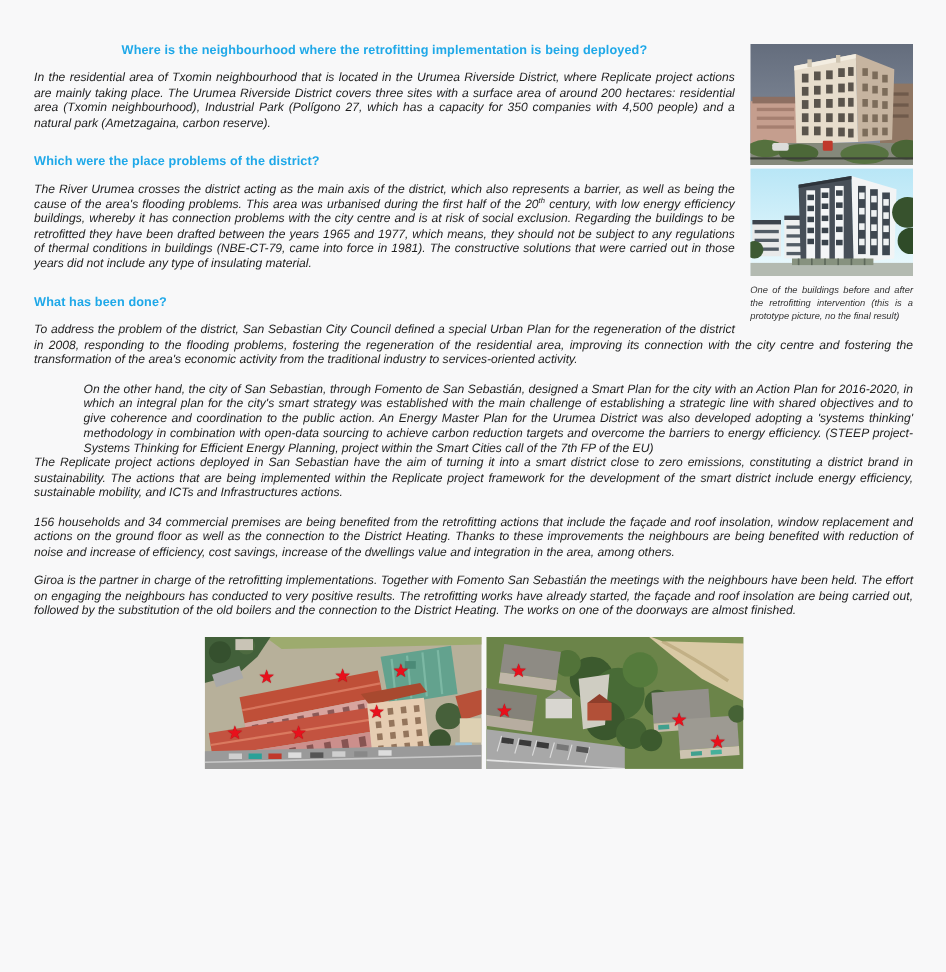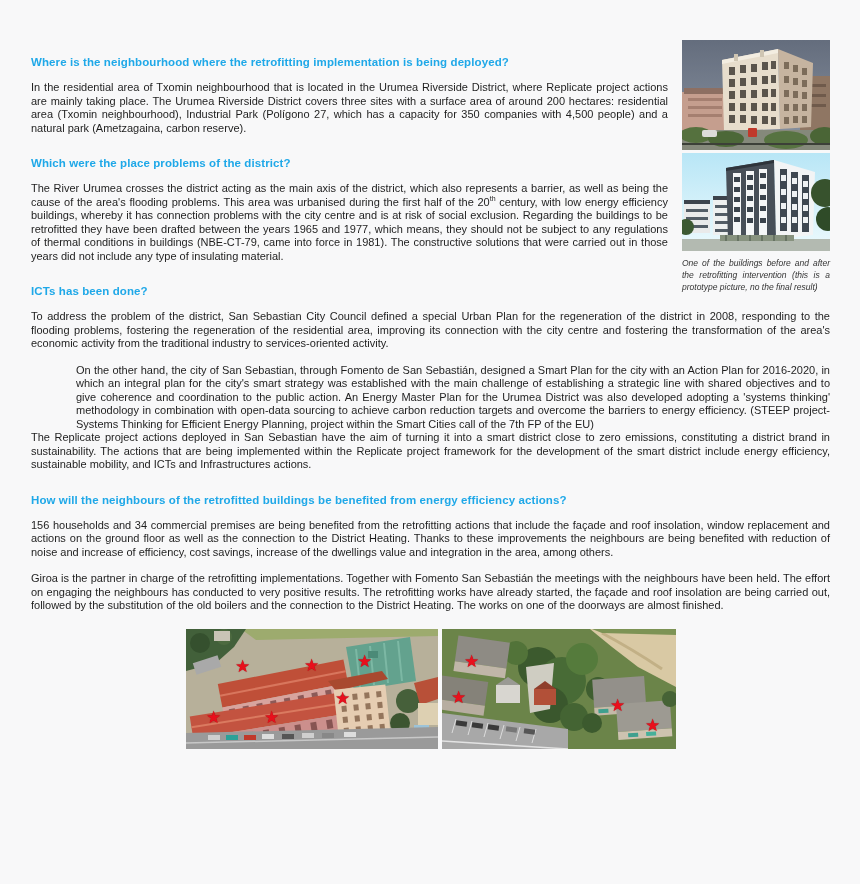--- a/index.html
+++ b/index.html
@@ -14,27 +14,28 @@
     width: 860px; height: 884px;
     padding: 38px 30px 0 31px;
   }
   .q {
     color: #1fa8e8;
     font-size: 11.5px;
     font-weight: bold;
     margin: 22px 0 13px 0;
     letter-spacing: 0.1px;
   }
-  .q.first { margin-top: 18px; }
+  .q.first { margin-top: 2px; text-align: center; }
   p.body {
     font-size: 11px;
     line-height: 13.5px;
     color: #1e1e1e;
     text-align: justify;
     margin: 0 0 13px 0;
+    font-style: italic;
   }
   p.body.nogap { margin-bottom: 0; margin-left: 45px; }
   sup { font-size: 7px; line-height: 0; }
 
   
   .figure-right {
     float: right;
     width: 148px;
     margin: 2px 0 6px 14px;
   }
@@ -253,26 +254,25 @@
     </div>
     <div class="fig-caption">One of the buildings before and after the retrofitting intervention (this is a prototype picture, no the final result)</div>
   </aside>
 
   <h2 class="q first">Where is the neighbourhood where the retrofitting implementation is being deployed?</h2>
   <p class="body">In the residential area of Txomin neighbourhood that is located in the Urumea Riverside District, where Replicate project actions are mainly taking place. The Urumea Riverside District covers three sites with a surface area of around 200 hectares: residential area (Txomin neighbourhood), Industrial Park (Polígono 27, which has a capacity for 350 companies with 4,500 people) and a natural park (Ametzagaina, carbon reserve).</p>
 
   <h2 class="q">Which were the place problems of the district?</h2>
   <p class="body"><span>The River Urumea crosses the district acting as the main axis of the district, which also represents a barrier, as well as being the cause of the area's flooding problems. This area was urbanised during the first half of the 20</span><sup>th</sup><span> century, with low energy efficiency buildings, whereby it has connection problems with the city centre and is at risk of social exclusion. Regarding the buildings to be retrofitted they have been drafted between the years 1965 and 1977, which means, they should not be subject to any regulations of thermal conditions in buildings (NBE-CT-79, came into force in 1981). The constructive solutions that were carried out in those years did not include any type of insulating material.</span></p>
 
-  <h2 class="q">ICTs has been done?</h2>
+  <h2 class="q">What has been done?</h2>
   <p class="body">To address the problem of the district, San Sebastian City Council defined a special Urban Plan for the regeneration of the district in 2008, responding to the flooding problems, fostering the regeneration of the residential area, improving its connection with the city centre and fostering the transformation of the area's economic activity from the traditional industry to services-oriented activity.</p>
   <p class="body nogap">On the other hand, the city of San Sebastian, through Fomento de San Sebastián, designed a Smart Plan for the city with an Action Plan for 2016-2020, in which an integral plan for the city's smart strategy was established with the main challenge of establishing a strategic line with shared objectives and to give coherence and coordination to the public action. An Energy Master Plan for the Urumea District was also developed adopting a 'systems thinking' methodology in combination with open-data sourcing to achieve carbon reduction targets and overcome the barriers to energy efficiency. (STEEP project- Systems Thinking for Efficient Energy Planning, project within the Smart Cities call of the 7th FP of the EU)</p>
   <p class="body">The Replicate project actions deployed in San Sebastian have the aim of turning it into a smart district close to zero emissions, constituting a district brand in sustainability. The actions that are being implemented within the Replicate project framework for the development of the smart district include energy efficiency, sustainable mobility, and ICTs and Infrastructures actions.</p>
 
-  <h2 class="q">How will the neighbours of the retrofitted buildings be benefited from energy efficiency actions?</h2>
   <p class="body">156 households and 34 commercial premises are being benefited from the retrofitting actions that include the façade and roof insolation, window replacement and actions on the ground floor as well as the connection to the District Heating. Thanks to these improvements the neighbours are being benefited with reduction of noise and increase of efficiency, cost savings, increase of the dwellings value and integration in the area, among others.</p>
 
   <p class="body">Giroa is the partner in charge of the retrofitting implementations. Together with Fomento San Sebastián the meetings with the neighbours have been held. The effort on engaging the neighbours has conducted to very positive results.  The retrofitting works have already started, the façade and roof insolation are being carried out, followed by the substitution of the old boilers and the connection to the District Heating. The  works on one of the doorways are almost finished.</p>
 
   <div class="bottom-figure">
     <div class="aerial-row">
 
       <div class="aerial aerial-left">
         <svg width="252" height="120" viewBox="0 0 252 120">
           <rect width="252" height="120" fill="#b7b09a"></rect>

